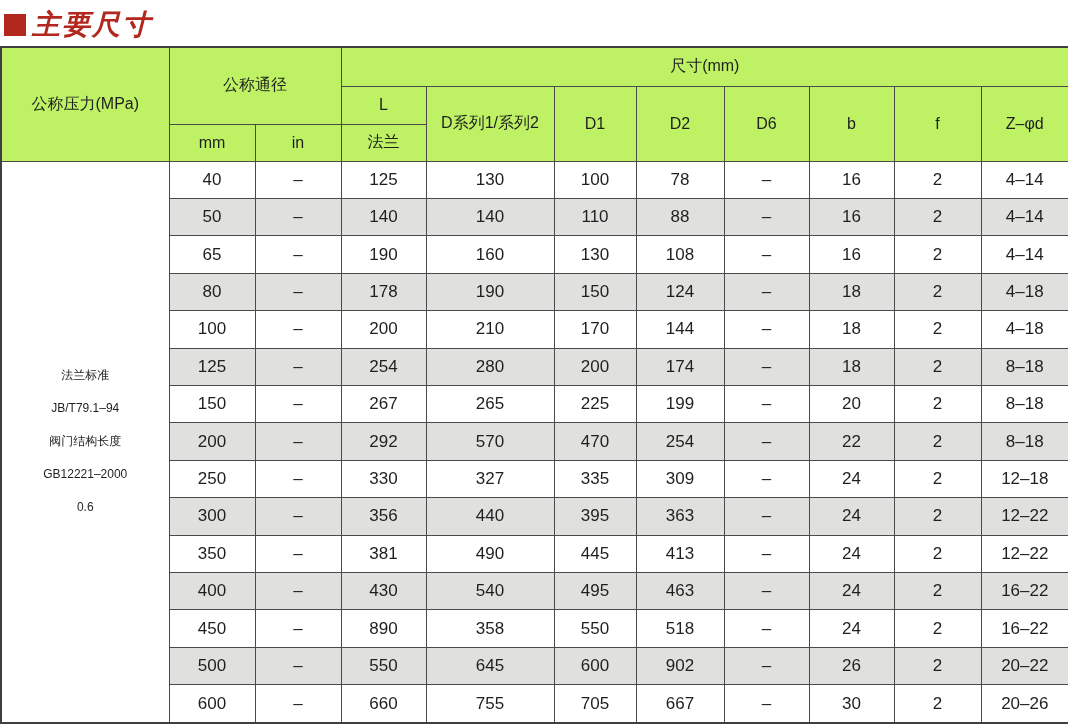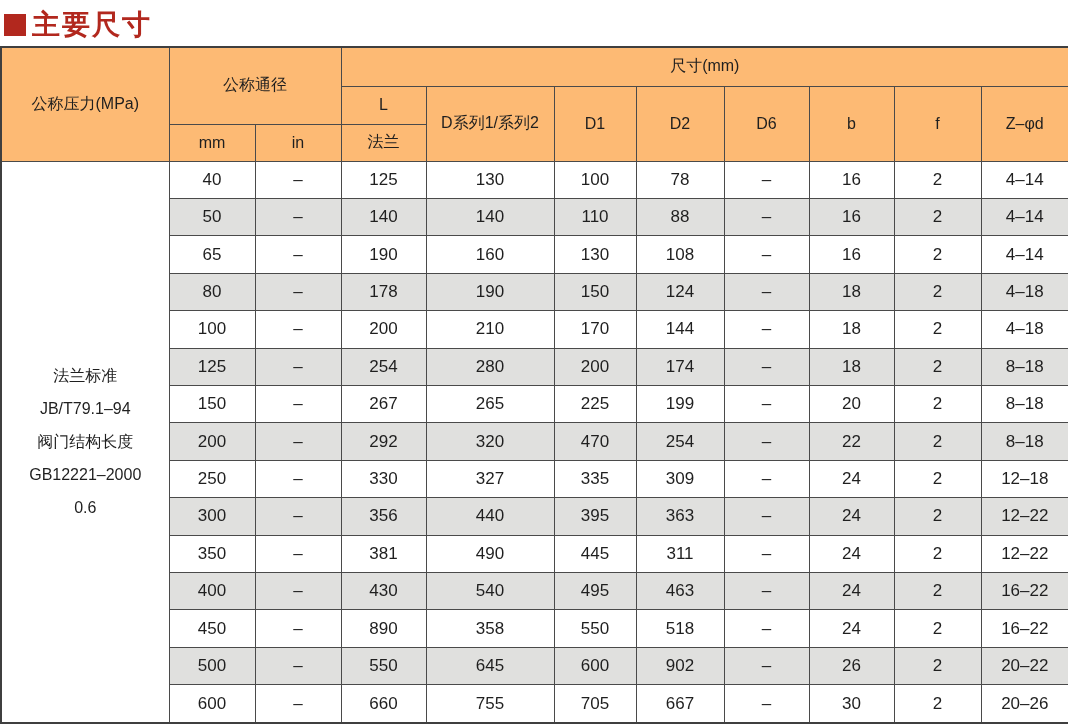--- a/index.html
+++ b/index.html
@@ -25,52 +25,53 @@
     background: #b2281e;
     display: inline-block;
     margin-right: 6px;
   }
   .title-text {
     font-size: 28px;
     font-weight: bold;
     color: #b2281e;
     letter-spacing: 2px;
     line-height: 1;
+    font-style: italic;
   }
 
   
   table.dims {
     width: 1068px;
     height: 678px;
     border-collapse: collapse;
     table-layout: fixed;
     border: 2px solid #3f3f3f;
   }
   table.dims th, table.dims td {
     border: 1.5px solid #4a4a4a;
     text-align: center;
     vertical-align: middle;
     font-weight: normal;
     overflow: hidden;
   }
   thead th {
-    background: #fdba74;
+    background: #bef264;
     font-size: 16px;
   }
   thead tr.h1 { height: 39px; }
   thead tr.h2 { height: 38px; }
   thead tr.h3 { height: 37px; }
   tbody td {
     background: #ffffff;
     font-size: 17px;
   }
   tbody tr.stripe td { background: #e0e0de; }
   td.note-cell {
     background: #ffffff !important;
-    font-size: 16px;
+    font-size: 12px;
     line-height: 33px;
   }
 </style>
 </head>
 <body>
 
 <div class="page">
 
   <div class="title-row">
     <span class="title-square"></span>
@@ -202,21 +203,21 @@
           <td>199</td>
           <td>–</td>
           <td>20</td>
           <td>2</td>
           <td>8–18</td>
         </tr>
         <tr class="stripe">
           <td>200</td>
           <td>–</td>
           <td>292</td>
-          <td>320</td>
+          <td>570</td>
           <td>470</td>
           <td>254</td>
           <td>–</td>
           <td>22</td>
           <td>2</td>
           <td>8–18</td>
         </tr>
         <tr>
           <td>250</td>
           <td>–</td>
@@ -240,21 +241,21 @@
           <td>24</td>
           <td>2</td>
           <td>12–22</td>
         </tr>
         <tr>
           <td>350</td>
           <td>–</td>
           <td>381</td>
           <td>490</td>
           <td>445</td>
-          <td>311</td>
+          <td>413</td>
           <td>–</td>
           <td>24</td>
           <td>2</td>
           <td>12–22</td>
         </tr>
         <tr class="stripe">
           <td>400</td>
           <td>–</td>
           <td>430</td>
           <td>540</td>

